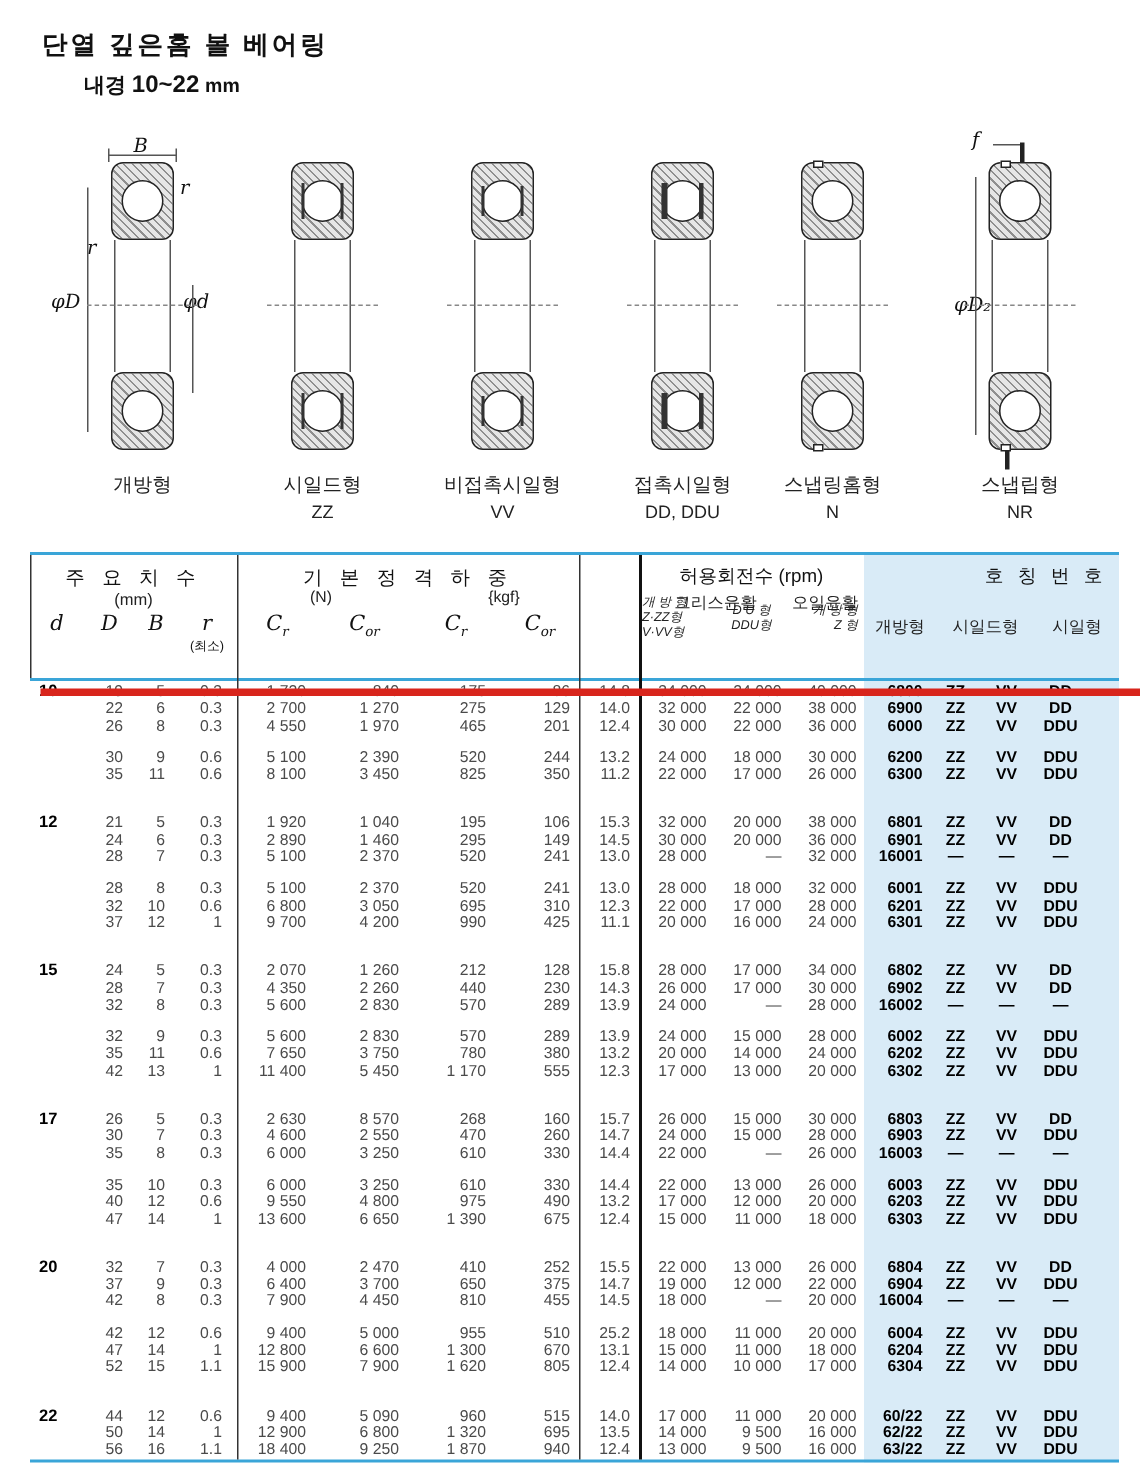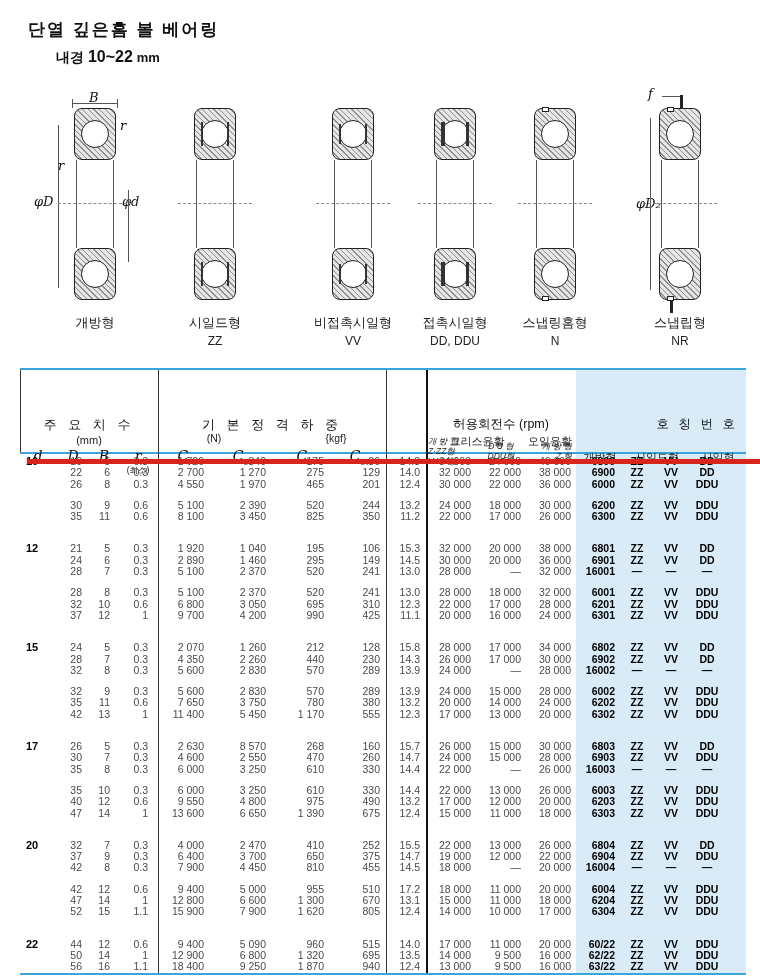--- a/index.html
+++ b/index.html
@@ -38,21 +38,21 @@
   
   .tbl{position:absolute;left:20px;top:368px;width:726px;height:607px;}
   .bluebg{position:absolute;right:0;top:0;width:170px;height:100%;background:#d9ebf7;}
   .topline{position:absolute;left:0;top:0;width:100%;height:2px;background:#3aa5d8;}
   .midline{position:absolute;left:0;top:84px;width:100%;height:2px;background:#3aa5d8;}
   .botline{position:absolute;left:0;bottom:0;width:100%;height:2px;background:#3aa5d8;}
   .vl{position:absolute;top:2px;bottom:2px;width:1px;background:#333;}
   .vl.a{left:138px}.vl.b{left:366px}.vl.c{left:406px;width:2px;background:#111;}
   .leftedge{position:absolute;left:0;top:2px;height:82px;width:1px;background:#333;}
   
-  .thead{position:absolute;left:0;top:2px;width:100%;height:85px;margin-top:40px;}
+  .thead{position:absolute;left:0;top:2px;width:100%;height:85px;}
   .hg{position:absolute;top:0;height:82px;}
   .hg.g1{left:0;width:138px}.hg.g2{left:138px;width:228px}.hg.g3{left:366px;width:40px}
   .hg.g4{left:406px;width:150px}.hg.g5{left:556px;width:170px}
   .t1{margin-top:6px;text-align:center;font-size:13px;letter-spacing:4px;color:#111;white-space:nowrap;}
   .g3 .t1,.g4 .t1{letter-spacing:0;font-size:12.5px;}
   .t2c{text-align:center;font-size:11px;color:#222;}
   .hsyms{position:absolute;top:38px;left:0;width:100%;display:flex;}
   .hs{font-family:"DejaVu Serif","Liberation Serif",serif;font-style:italic;font-size:14px;text-align:center;color:#111;position:relative;}
   .hs sub{font-size:9px;font-style:italic;}
   .w-d{width:36px}.w-D{width:34px}.w-B{width:28px}.w-r{width:40px}
@@ -150,21 +150,21 @@
         </div>
         <div class="side l"></div>
         <div class="side r"></div>
         <div class="axis"></div>
       </div>
       <div class="flabel">
         <div>시일드형</div>
         <div class="code">ZZ</div>
       </div>
     </div>
-    <div class="fig" style="left: 298px;">
+    <div class="fig" style="left: 280px;">
       <div class="bearing v-non-contact-seal">
         <div class="blk top">
           <div class="ball"></div>
           <div class="seal l"></div>
           <div class="seal r"></div>
         </div>
         <div class="blk bot">
           <div class="ball"></div>
           <div class="seal l"></div>
           <div class="seal r"></div>
@@ -802,21 +802,21 @@
         <div class="tblock">
           <div class="trow">
             <div class="cell cd"></div>
             <div class="cell cD">42</div>
             <div class="cell cB">12</div>
             <div class="cell crr">0.6</div>
             <div class="cell ccr">9 400</div>
             <div class="cell ccor">5 000</div>
             <div class="cell ccrk">955</div>
             <div class="cell ccork">510</div>
-            <div class="cell cfo">17.2</div>
+            <div class="cell cfo">25.2</div>
             <div class="cell cg1">18 000</div>
             <div class="cell cg2">11 000</div>
             <div class="cell cg3">20 000</div>
             <div class="cell cno">6004</div>
             <div class="cell czz">ZZ</div>
             <div class="cell cvv">VV</div>
             <div class="cell cdd">DDU</div>
           </div>
           <div class="trow">
             <div class="cell cd"></div>

